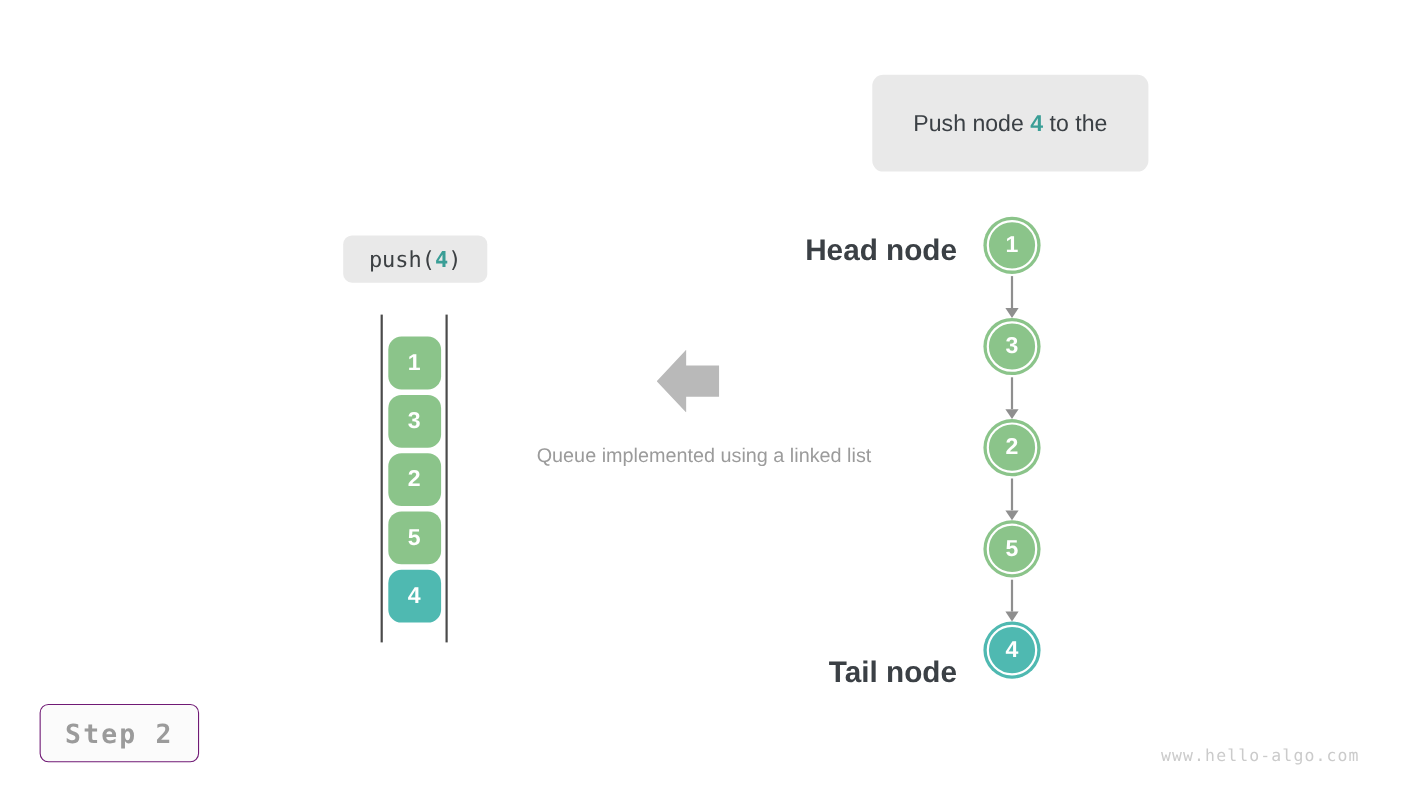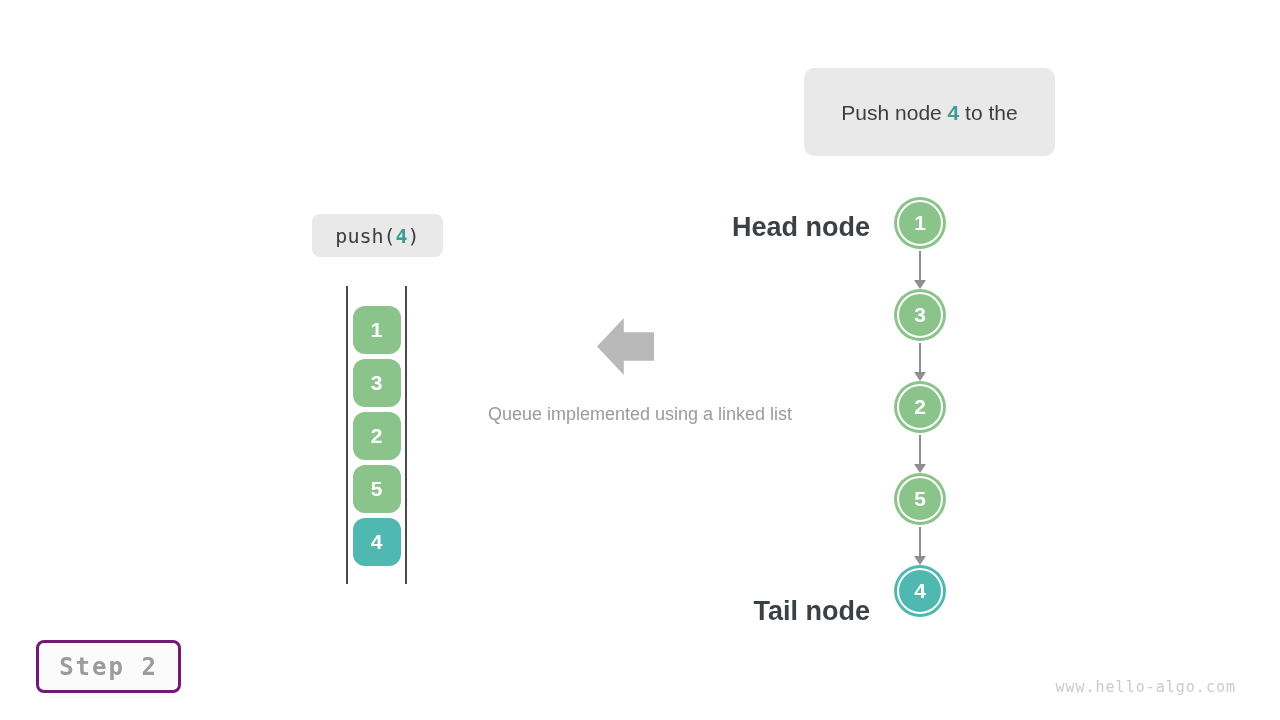--- a/index.html
+++ b/index.html
@@ -21,21 +21,20 @@
     background: #e9e9e9;
     border-radius: 10px;
     display: flex;
     flex-direction: column;
     align-items: center;
     justify-content: center;
     font-size: 21px;
     line-height: 29px;
     color: #3b4045;
     text-align: center;
-    margin-left: 11px;
   }
   .accent { font-weight: 700; }
 
   
   .push-badge {
     position: absolute;
     left: 312px; top: 214px;
     width: 131px; height: 43px;
     background: #e9e9e9;
     border-radius: 8px;
@@ -136,21 +135,21 @@
     border-right: 6px solid transparent;
     border-top: 9px solid #8f8f8f;
   }
 
   
   .step-badge {
     position: absolute;
     left: 36px; top: 640px;
     width: 145px; height: 53px;
     background: #fbfbfb;
-    border: 3px solid #701a75;
+    border: 1px solid #701a75;
     border-radius: 8px;
     display: flex;
     align-items: center;
     justify-content: center;
     font-family: "DejaVu Sans Mono", monospace;
     font-size: 24px;
     font-weight: 700;
     letter-spacing: 2px;
     color: #9b9b9b;
   }

